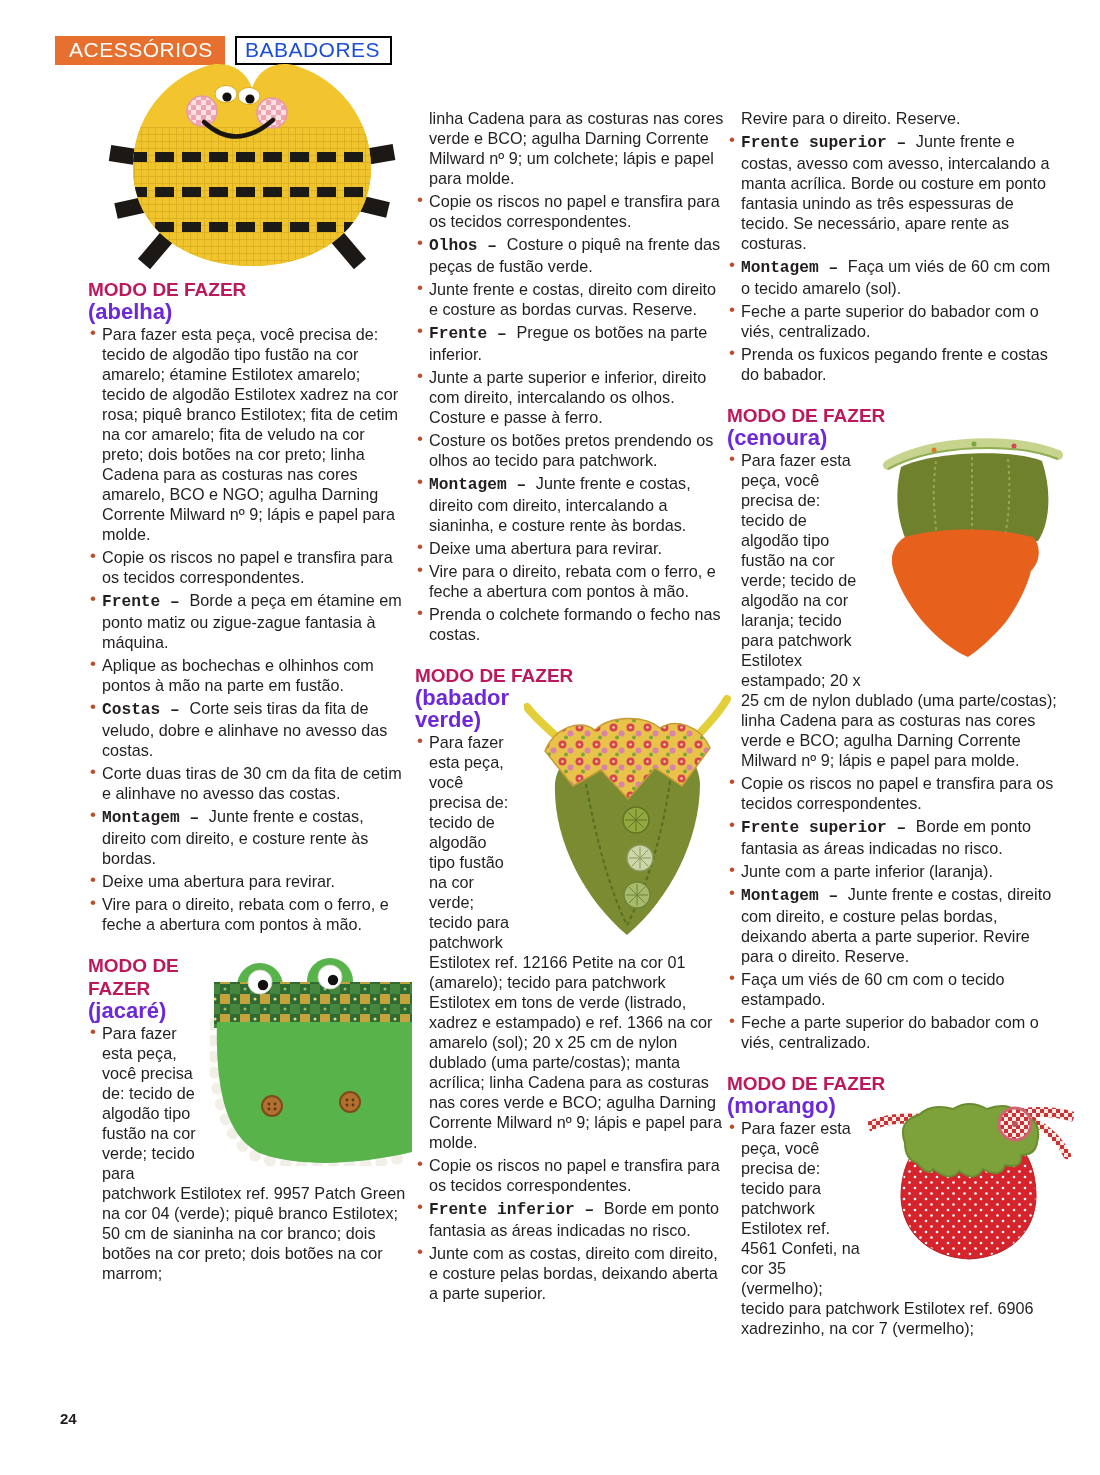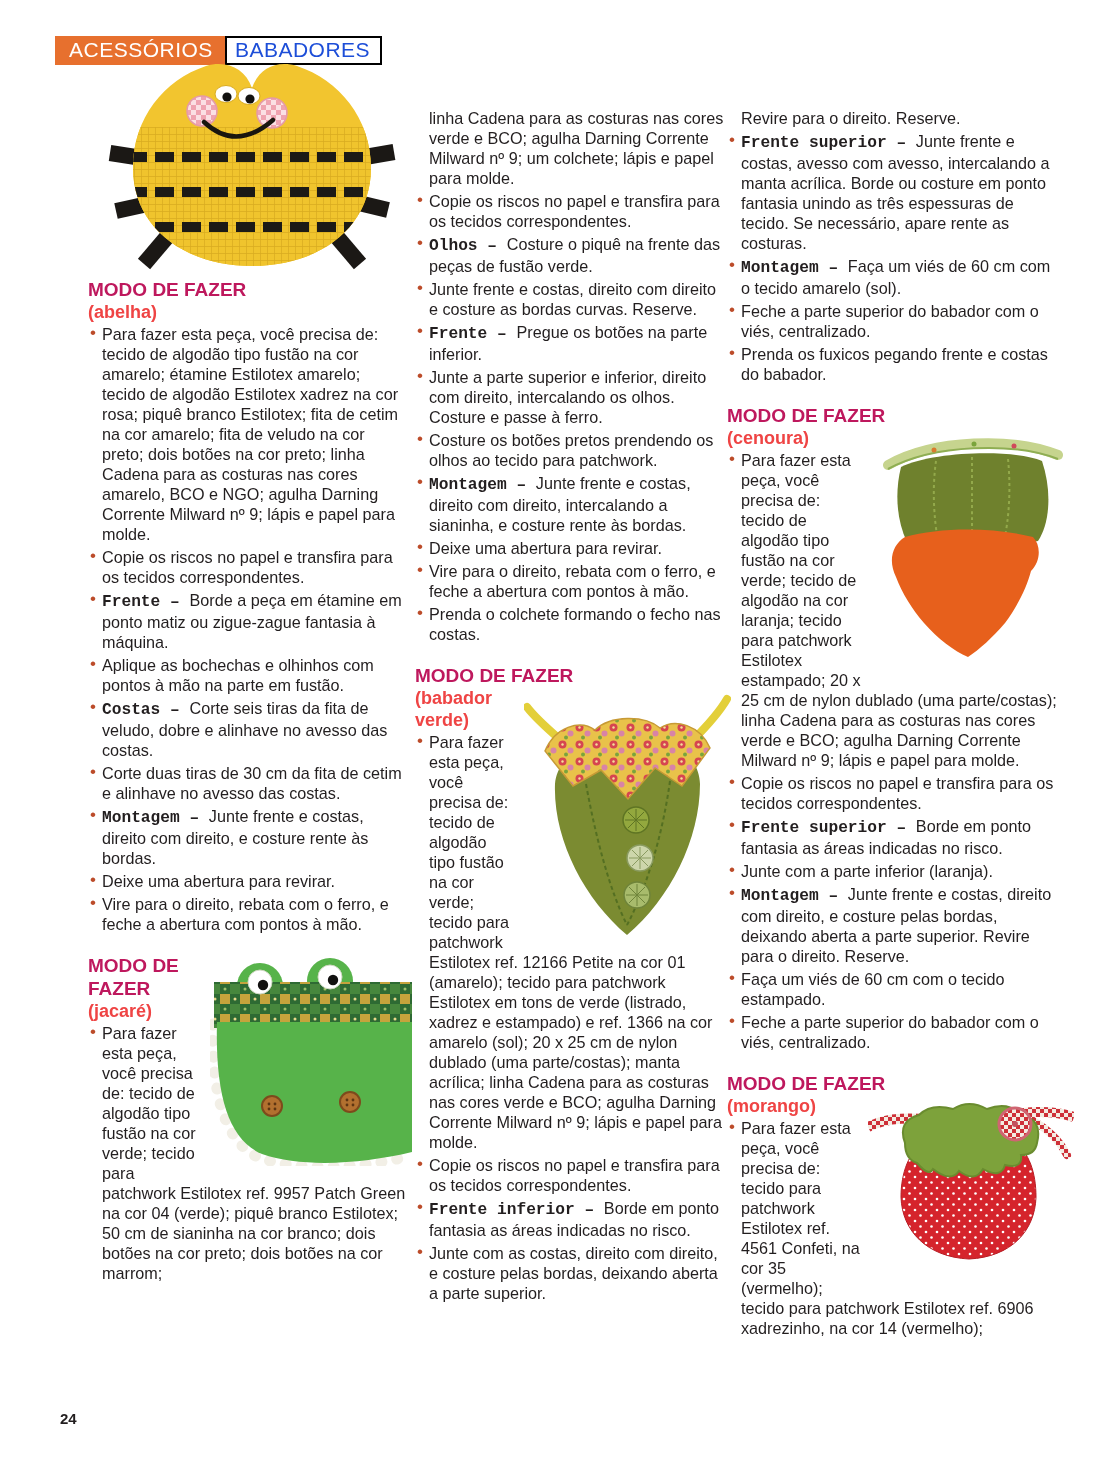--- a/index.html
+++ b/index.html
@@ -1,30 +1,30 @@
 <!DOCTYPE html>
 <html><head>
 <meta charset="utf-8">
 <style>
   html,body{margin:0;padding:0;}
   body{
     width:1100px;height:1475px;position:relative;background:#ffffff;
     font-family:"Liberation Sans", sans-serif;color:#221e1f;overflow:hidden;
   }
   
-  .tagbar{position:absolute;left:55px;top:36px;display:flex;align-items:center;font-size:21px;}
+  .tagbar{position:absolute;left:55px;top:36px;display:flex;align-items:center;font-size:21px;gap:10px;}
   .tag-orange{background:#e7702e;color:#fff;padding:2px 12px 3px 14px;letter-spacing:.5px;}
   .tag-white{background:#fff;color:#1d4ed8;border:2px solid #000;padding:0 10px 1px 8px;display:flex;align-items:center;letter-spacing:.5px;}
   
   .col{position:absolute;font-size:16.2px;line-height:20px;}
   #col1{left:88px;top:278px;width:318px;}
   #col2{left:415px;top:108px;width:312px;}
   #col3{left:727px;top:108px;width:333px;}
   h2.modo{color:#be185d;font-size:19px;line-height:23px;margin:0;font-weight:bold;}
-  h3.sub{font-size:18px;line-height:22px;margin:0 0 1px 0;font-weight:bold;color:#ef4444;}
+  h3.sub{font-size:22px;line-height:22px;margin:0 0 1px 0;font-weight:bold;color:#6d28d9;}
   ul.instr{list-style:none;margin:0;padding:0;}
   ul.instr li{position:relative;padding-left:14px;margin:0 0 3px 0;}
   ul.instr li::before{content:"\2022";color:#bc4c2a;position:absolute;left:2px;top:-1px;font-size:17px;}
   ul.instr li.cont::before{content:none;}
   ul.instr b{font-weight:bold;font-family:Liberation Mono, monospace;}
   section{margin-top:20px;}
   section:first-child{margin-top:0;}
   
   figure{margin:0;}
   .fig-bee{position:absolute;left:106px;top:50px;width:292px;height:224px;}
@@ -285,18 +285,18 @@
 
         <path d="M37,46 Q29,24 51,18 Q63,6 85,12 Q101,2 119,12 Q141,4 153,18 Q175,22 169,46
                  Q167,58 153,58 Q155,72 137,68 Q133,82 115,72 Q107,86 91,74 Q83,86 65,72 Q61,80 49,66 Q37,62 37,46 Z" fill="#7da23b" stroke="#6a8c2f" stroke-width="2"></path>
 
         <circle cx="147" cy="27" r="16" fill="url(#st-check)" stroke="#cf6571" stroke-width="3"></circle>
         <circle cx="147" cy="27" r="3" fill="#c2505c"></circle>
       </svg>
     </figure>
     <h3 class="sub">(morango)</h3>
     <ul class="instr">
-        <li>Para fazer esta peça, você precisa de: tecido para patchwork Estilotex ref. 4561 Confeti, na cor 35 (vermelho); tecido para patchwork Estilotex ref. 6906 xadrezinho, na cor 14 (vermelho);</li>
+        <li>Para fazer esta peça, você precisa de: tecido para patchwork Estilotex ref. 4561 Confeti, na cor 35 (vermelho); tecido para patchwork Estilotex ref. 6906 xadrezinho, na cor 7 (vermelho);</li>
       </ul>
   </section>
 </div>
 
 <div class="pagenum">24</div>
 
 </body></html>

